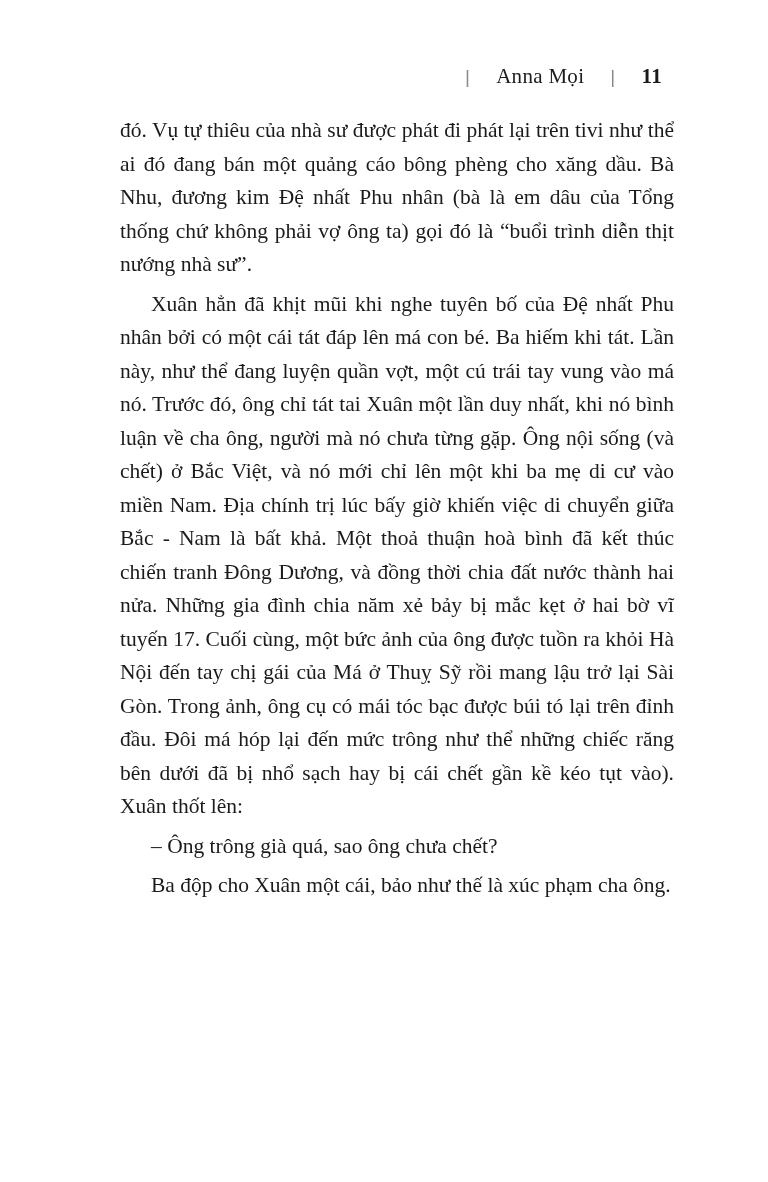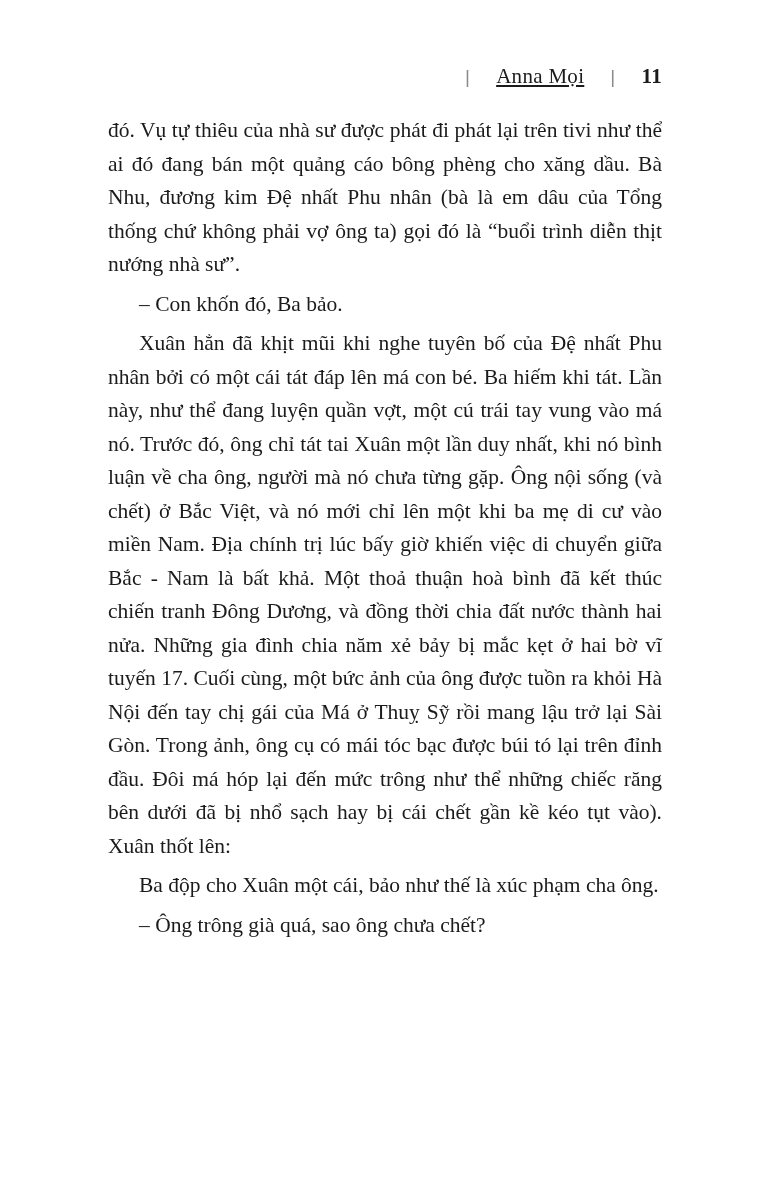--- a/index.html
+++ b/index.html
@@ -32,30 +32,29 @@
     font-size: 19px;
     padding: 0 26px;
     font-family: "Liberation Sans", sans-serif;
     font-weight: 300;
   }
   .running-header .sep:first-child {
     padding-left: 0;
   }
   .running-header .title {
     white-space: nowrap;
-    text-decoration: underline;
   }
   .running-header .pagenum {
     white-space: nowrap;
     font-weight: bold;
   }
   .body-text {
     position: absolute;
     top: 114px;
-    left: 108px;
+    left: 120px;
     width: 554px;
     font-size: 21.5px;
     line-height: 33.5px;
     text-align: justify;
     text-justify: inter-word;
   }
   .body-text p {
     margin: 0 0 6px 0;
     padding: 0;
   }
@@ -70,19 +69,18 @@
 
   <div class="running-header">
     <span class="sep">|</span>
     <span class="title">Anna Mọi</span>
     <span class="sep">|</span>
     <span class="pagenum">11</span>
   </div>
 
   <div class="body-text">
     <p>đó. Vụ tự thiêu của nhà sư được phát đi phát lại trên tivi như thể ai đó đang bán một quảng cáo bông phèng cho xăng dầu. Bà Nhu, đương kim Đệ nhất Phu nhân (bà là em dâu của Tổng thống chứ không phải vợ ông ta) gọi đó là “buổi trình diễn thịt nướng nhà sư”.</p>
-    <p class="indent">– Con khốn đó, Ba bảo.</p>
     <p class="indent">Xuân hẳn đã khịt mũi khi nghe tuyên bố của Đệ nhất Phu nhân bởi có một cái tát đáp lên má con bé. Ba hiếm khi tát. Lần này, như thể đang luyện quần vợt, một cú trái tay vung vào má nó. Trước đó, ông chỉ tát tai Xuân một lần duy nhất, khi nó bình luận về cha ông, người mà nó chưa từng gặp. Ông nội sống (và chết) ở Bắc Việt, và nó mới chỉ lên một khi ba mẹ di cư vào miền Nam. Địa chính trị lúc bấy giờ khiến việc di chuyển giữa Bắc - Nam là bất khả. Một thoả thuận hoà bình đã kết thúc chiến tranh Đông Dương, và đồng thời chia đất nước thành hai nửa. Những gia đình chia năm xẻ bảy bị mắc kẹt ở hai bờ vĩ tuyến 17. Cuối cùng, một bức ảnh của ông được tuồn ra khỏi Hà Nội đến tay chị gái của Má ở Thuỵ Sỹ rồi mang lậu trở lại Sài Gòn. Trong ảnh, ông cụ có mái tóc bạc được búi tó lại trên đỉnh đầu. Đôi má hóp lại đến mức trông như thể những chiếc răng bên dưới đã bị nhổ sạch hay bị cái chết gần kề kéo tụt vào). Xuân thốt lên:</p>
+    <p class="indent">– Ông trông già quá, sao ông chưa chết?</p>
     <p class="indent">Ba độp cho Xuân một cái, bảo như thế là xúc phạm cha ông.</p>
-    <p class="indent">– Ông trông già quá, sao ông chưa chết?</p>
   </div>
 
 </div>
 
 </body></html>

